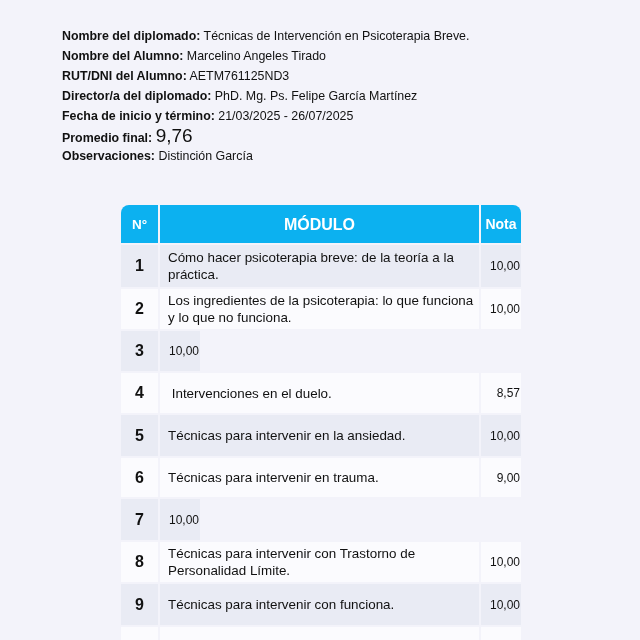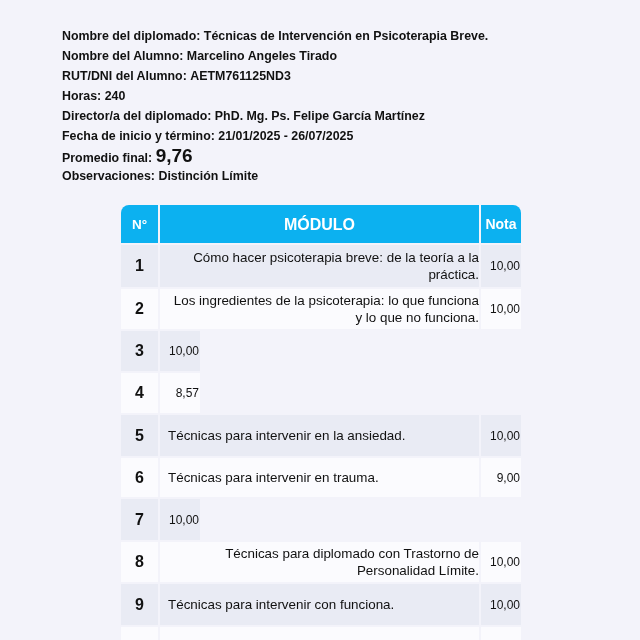--- a/index.html
+++ b/index.html
@@ -22,40 +22,40 @@
       left: 62px;
       top: 26px;
       font-size: 12.4px;
       line-height: 20px;
     }
     .info-row {
       white-space: nowrap;
       height: 20px;
     }
     .info-row .lbl { font-weight: bold; }
-    .info-row .val { font-weight: bold; text-align: right; }
+    .info-row .val { font-weight: normal; text-align: right; }
     .info-row .val.big { font-size: 19px; }
 
     .table {
       position: absolute;
       left: 121px;
       top: 205px;
       width: 400px;
     }
     .row {
       display: flex;
       margin-bottom: 2px;
     }
     .cell {
       box-sizing: border-box;
       display: flex;
       align-items: center;
     }
     .c-num { width: 37px; margin-right: 2px; justify-content: center; font-weight: bold; font-size: 16px; }
-    .c-mod { width: 319px; margin-right: 2px; padding-left: 8px; font-size: 13.4px; line-height: 17px; text-align: right; }
+    .c-mod { width: 319px; margin-right: 2px; padding-left: 8px; font-size: 13.4px; line-height: 17px; }
     .c-nota { width: 40px; justify-content: flex-end; padding-right: 1px; font-size: 12px; }
 
     .header .cell {
       background: #0cb1f0;
       color: #fff;
       font-weight: bold;
       height: 38px;
     }
     .header .c-num { font-size: 13.5px; border-top-left-radius: 8px; }
     .header .c-mod { justify-content: center; padding-left: 0; font-size: 16px; }
@@ -76,38 +76,34 @@
     </div>
     <div class="info-row">
       <span class="lbl">Nombre del Alumno:</span>
       <span class="val">Marcelino Angeles Tirado</span>
     </div>
     <div class="info-row">
       <span class="lbl">RUT/DNI del Alumno:</span>
       <span class="val">AETM761125ND3</span>
     </div>
     <div class="info-row">
-      <span class="lbl">Horas:</span>
-      <span class="val">240</span>
-    </div>
-    <div class="info-row">
       <span class="lbl">Director/a del diplomado:</span>
       <span class="val">PhD. Mg. Ps. Felipe García Martínez</span>
     </div>
     <div class="info-row">
       <span class="lbl">Fecha de inicio y término:</span>
-      <span class="val">21/01/2025 - 26/07/2025</span>
+      <span class="val">21/03/2025 - 26/07/2025</span>
     </div>
     <div class="info-row">
       <span class="lbl">Promedio final:</span>
       <span class="val big">9,76</span>
     </div>
     <div class="info-row">
       <span class="lbl">Observaciones:</span>
-      <span class="val">Distinción Límite</span>
+      <span class="val">Distinción García</span>
     </div>
   </div>
 
   <div class="table">
     <div class="row header">
       <div class="cell c-num">N°</div>
       <div class="cell c-mod">MÓDULO</div>
       <div class="cell c-nota">Nota</div>
     </div>
 
@@ -120,39 +116,40 @@
       <div class="cell c-num">2</div>
       <div class="cell c-mod">Los ingredientes de la psicoterapia: lo que funciona y lo que no funciona.</div>
       <div class="cell c-nota">10,00</div>
     </div>
     <div class="row odd" style="height:40px">
       <div class="cell c-num">3</div>
       <div class="cell c-nota">10,00</div>
     </div>
     <div class="row even" style="height:40px">
       <div class="cell c-num">4</div>
+      <div class="cell c-mod" style="white-space:pre"> Intervenciones en el duelo.</div>
       <div class="cell c-nota">8,57</div>
     </div>
     <div class="row odd" style="height:41px">
       <div class="cell c-num">5</div>
       <div class="cell c-mod">Técnicas para intervenir en la ansiedad.</div>
       <div class="cell c-nota">10,00</div>
     </div>
     <div class="row even" style="height:39px">
       <div class="cell c-num">6</div>
       <div class="cell c-mod">Técnicas para intervenir en trauma.</div>
       <div class="cell c-nota">9,00</div>
     </div>
     <div class="row odd" style="height:41px">
       <div class="cell c-num">7</div>
       <div class="cell c-nota">10,00</div>
     </div>
     <div class="row even" style="height:40px">
       <div class="cell c-num">8</div>
-      <div class="cell c-mod">Técnicas para diplomado con Trastorno de Personalidad Límite.</div>
+      <div class="cell c-mod">Técnicas para intervenir con Trastorno de Personalidad Límite.</div>
       <div class="cell c-nota">10,00</div>
     </div>
     <div class="row odd" style="height:41px">
       <div class="cell c-num">9</div>
       <div class="cell c-mod">Técnicas para intervenir con funciona.</div>
       <div class="cell c-nota">10,00</div>
     </div>
     <div class="row even" style="height:40px">
       <div class="cell c-num"></div>
       <div class="cell c-mod"></div>

